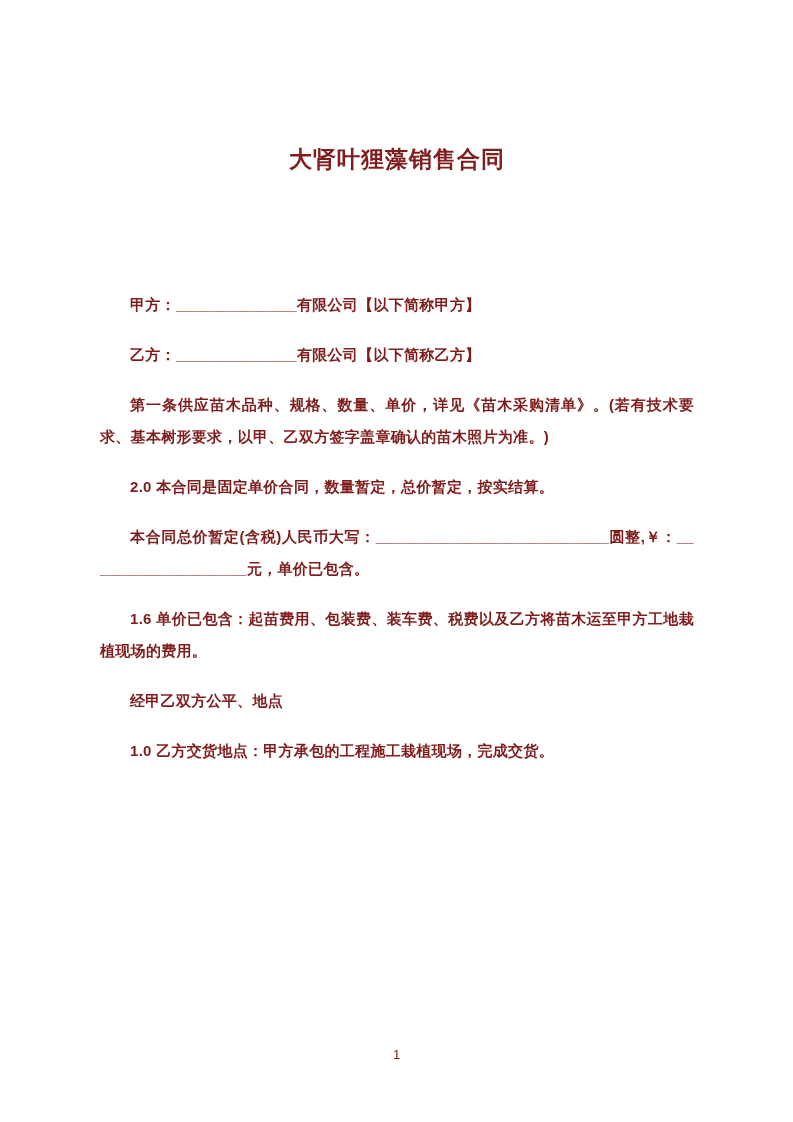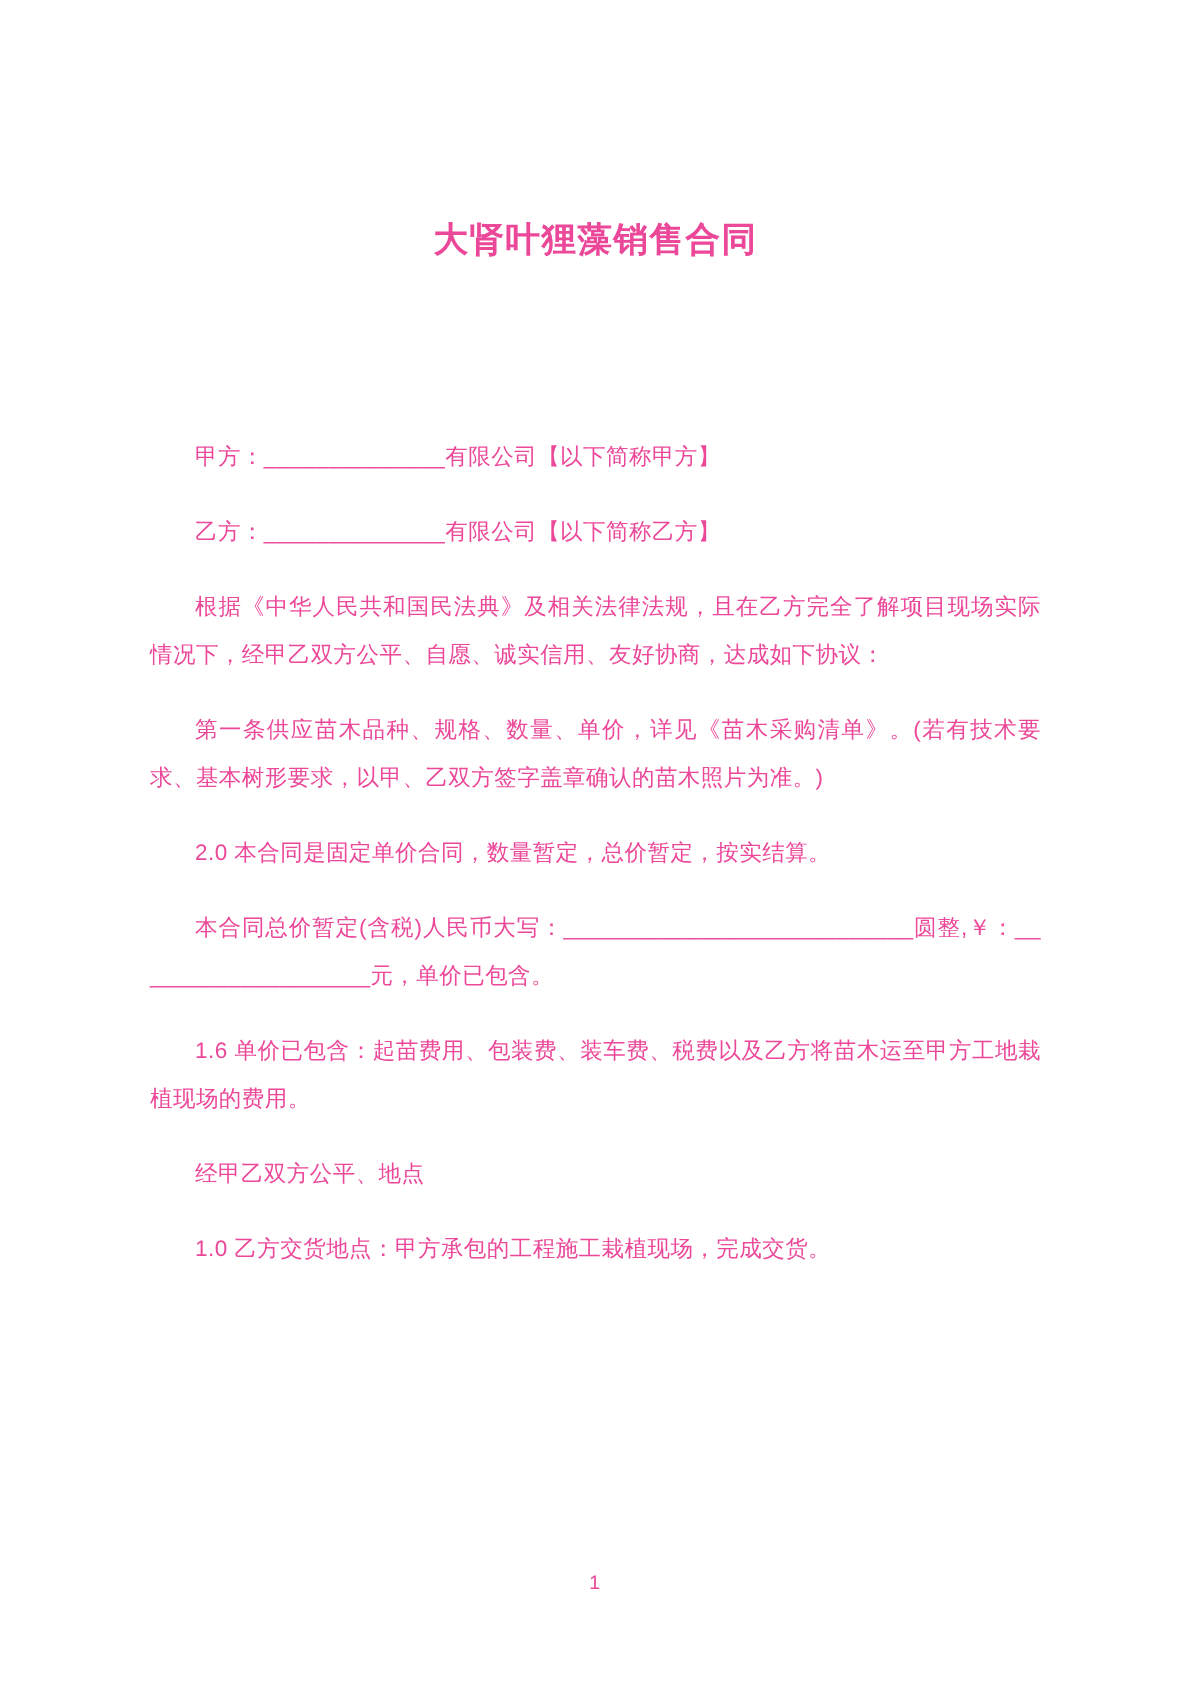--- a/index.html
+++ b/index.html
@@ -5,42 +5,42 @@
   html, body {
     margin: 0;
     padding: 0;
     background: #ffffff;
   }
   .page {
     position: relative;
     width: 793px;
     height: 1122px;
     background: #ffffff;
-    color: #ec4899;
+    color: #7f1d1d;
     font-family: "Liberation Sans", "DejaVu Sans", sans-serif;
     overflow: hidden;
   }
   .content {
     position: absolute;
     left: 100px;
     top: 141px;
     width: 594px;
   }
   .doc-title {
     margin: 0 0 112px 0;
     font-size: 23px;
     font-weight: 700;
     letter-spacing: 1px;
     text-align: center;
     line-height: 36px;
   }
   .para {
     margin: 0 0 18px 0;
     font-size: 15px;
-    font-weight: 400;
+    font-weight: 700;
     line-height: 32px;
     letter-spacing: 0.3px;
     text-indent: 2em;
     word-break: break-all;
     text-align: justify;
   }
   .page-number {
     position: absolute;
     left: 0;
     right: 0;
@@ -54,21 +54,20 @@
 <body>
 
 <div class="page">
   <div class="content">
     <h1 class="doc-title">大肾叶狸藻销售合同</h1>
 
     <p class="para">甲方：______________有限公司【以下简称甲方】</p>
 
     <p class="para">乙方：______________有限公司【以下简称乙方】</p>
 
-    <p class="para">根据《中华人民共和国民法典》及相关法律法规，且在乙方完全了解项目现场实际情况下，经甲乙双方公平、自愿、诚实信用、友好协商，达成如下协议：</p>
 
     <p class="para">第一条供应苗木品种、规格、数量、单价，详见《苗木采购清单》。(若有技术要求、基本树形要求，以甲、乙双方签字盖章确认的苗木照片为准。)</p>
 
     <p class="para">2.0 本合同是固定单价合同，数量暂定，总价暂定，按实结算。</p>
 
     <p class="para">本合同总价暂定(含税)人民币大写：___________________________圆整,￥：___________________元，单价已包含。</p>
 
     <p class="para">1.6 单价已包含：起苗费用、包装费、装车费、税费以及乙方将苗木运至甲方工地栽植现场的费用。</p>
 
     <p class="para">经甲乙双方公平、地点</p>

